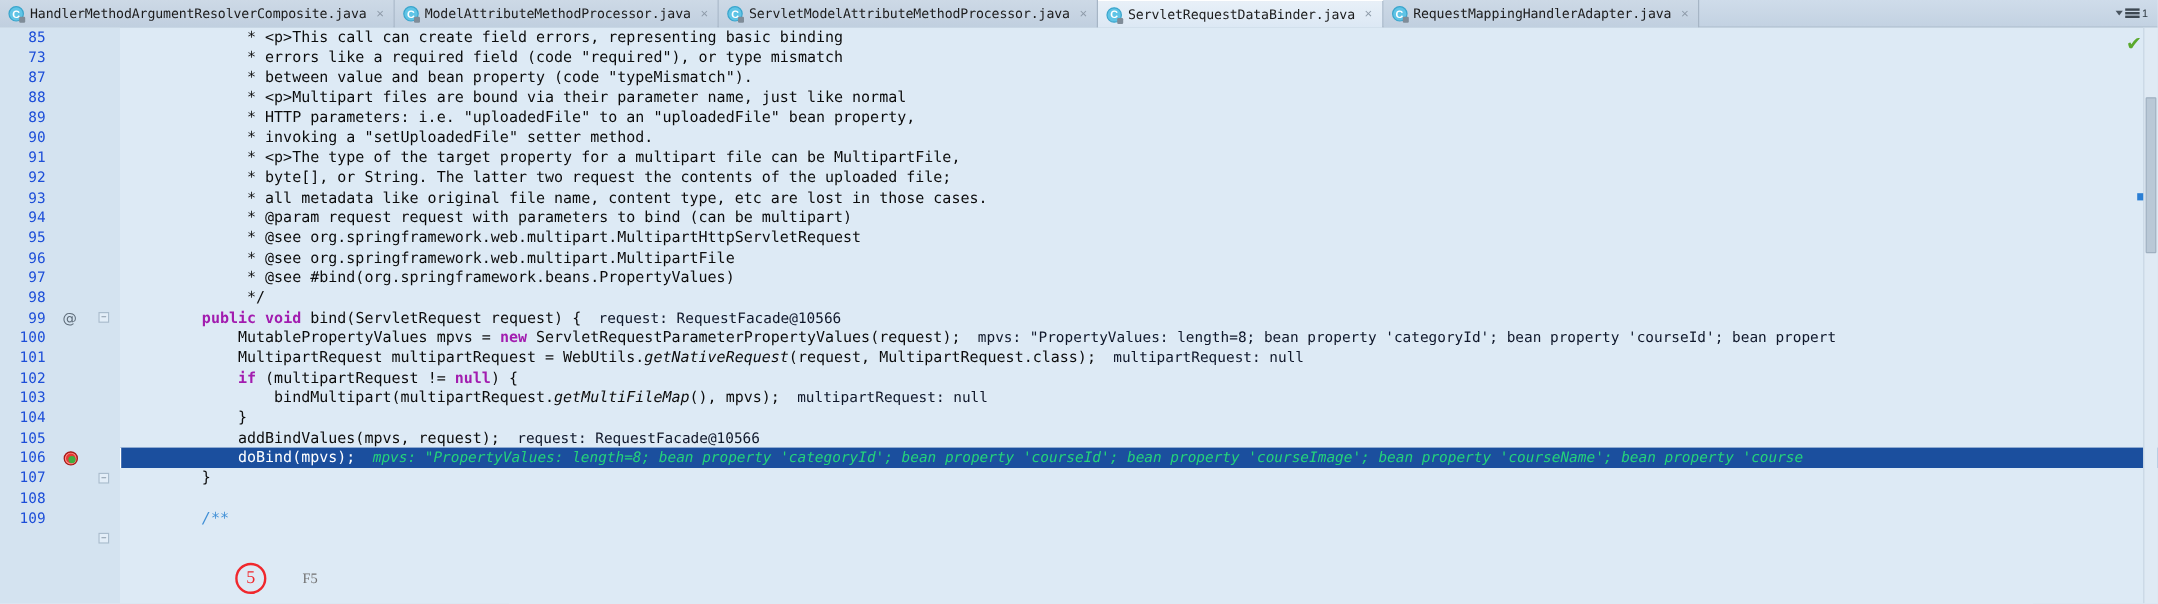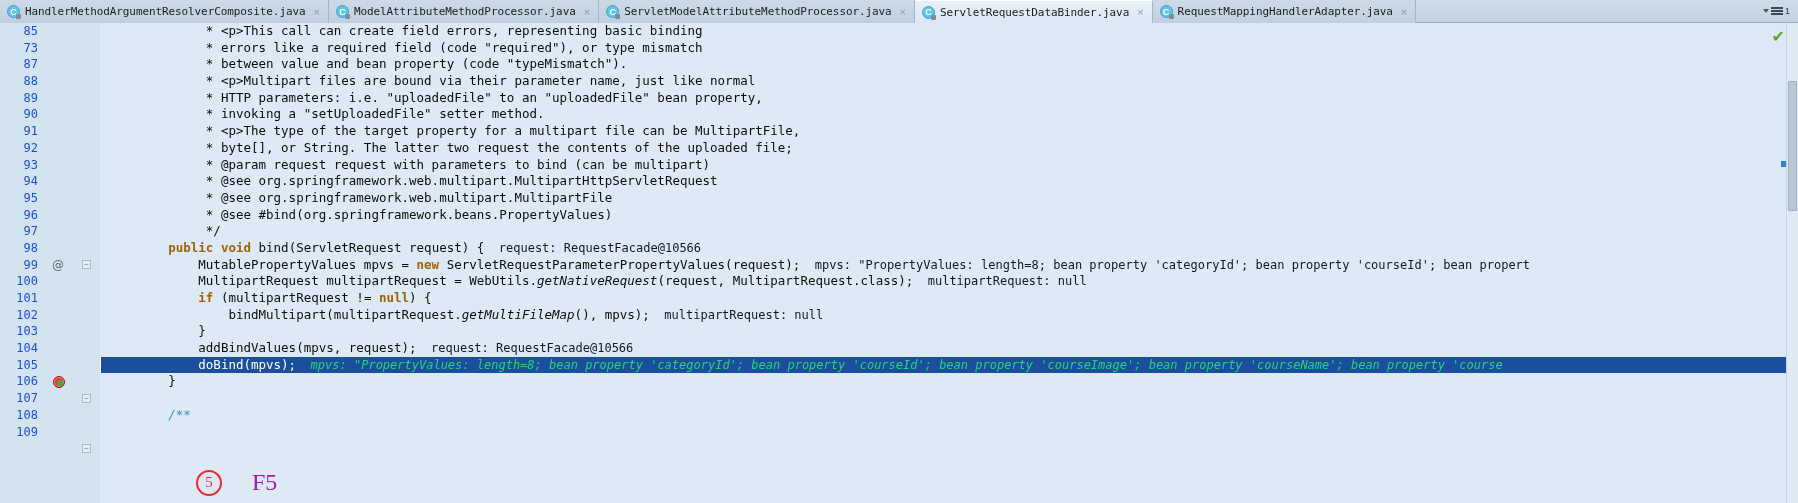--- a/index.html
+++ b/index.html
@@ -131,21 +131,21 @@
   }
   .line.sel::before{
     content:"";
     position:absolute;
     left:0;top:0;bottom:0;width:1px;
     background:#ffffff;
   }
 
   
   .cmt{ color:#3f8fd6; font-style:italic; }
-  .kw{ color:#a16207; font-weight:bold; }
+  .kw{ color:#a21caf; font-weight:bold; }
   .ital{ font-style:italic; }
   .hint{ color:#0f172a; font-size:12px; }
   .hint-sel{ color:#24d37a; font-style:italic; font-size:12px; }
 
   
   .bp{
     position:absolute;
     left:7px; top:2px;
     width:12px;height:12px;
     border-radius:50%;
@@ -193,22 +193,22 @@
   .annot .circ{
     width:26px;height:26px;
     border:2.5px solid #f0282d;
     border-radius:50%;
     display:flex;align-items:center;justify-content:center;
     color:#f0282d;
     font-size:15px;
     font-family:"Liberation Serif",serif;
   }
   .annot .f5{
-    color:#a21caf;
-    font-size:24px;
+    color:#737373;
+    font-size:12px;
     font-family:"Liberation Serif",serif;
   }
 
   
   .checkmark{
     position:absolute;
     right:13px; top:4px;
     color:#5aa92c;
     font-size:16px;
     font-family:"DejaVu Sans",sans-serif;
@@ -328,20 +328,21 @@
 
   <div class="code" id="codearea">
       <div class="line">             * &lt;p&gt;This call can create field errors, representing basic binding</div>
       <div class="line">             * errors like a required field (code "required"), or type mismatch</div>
       <div class="line">             * between value and bean property (code "typeMismatch").</div>
       <div class="line">             * &lt;p&gt;Multipart files are bound via their parameter name, just like normal</div>
       <div class="line">             * HTTP parameters: i.e. "uploadedFile" to an "uploadedFile" bean property,</div>
       <div class="line">             * invoking a "setUploadedFile" setter method.</div>
       <div class="line">             * &lt;p&gt;The type of the target property for a multipart file can be MultipartFile,</div>
       <div class="line">             * byte[], or String. The latter two request the contents of the uploaded file;</div>
+      <div class="line">             * all metadata like original file name, content type, etc are lost in those cases.</div>
       <div class="line">             * @param request request with parameters to bind (can be multipart)</div>
       <div class="line">             * @see org.springframework.web.multipart.MultipartHttpServletRequest</div>
       <div class="line">             * @see org.springframework.web.multipart.MultipartFile</div>
       <div class="line">             * @see #bind(org.springframework.beans.PropertyValues)</div>
       <div class="line">             */</div>
       <div class="line">        <span class="kw">public</span> <span class="kw">void</span> bind(ServletRequest request) {<span class="hint">  request: RequestFacade@10566</span></div>
       <div class="line">            MutablePropertyValues mpvs = <span class="kw">new</span> ServletRequestParameterPropertyValues(request);<span class="hint">  mpvs: "PropertyValues: length=8; bean property 'categoryId'; bean property 'courseId'; bean propert</span></div>
       <div class="line">            MultipartRequest multipartRequest = WebUtils.<span class="ital">getNativeRequest</span>(request, MultipartRequest.class);<span class="hint">  multipartRequest: null</span></div>
       <div class="line">            <span class="kw">if</span> (multipartRequest != <span class="kw">null</span>) {</div>
       <div class="line">                bindMultipart(multipartRequest.<span class="ital">getMultiFileMap</span>(), mpvs);<span class="hint">  multipartRequest: null</span></div>

